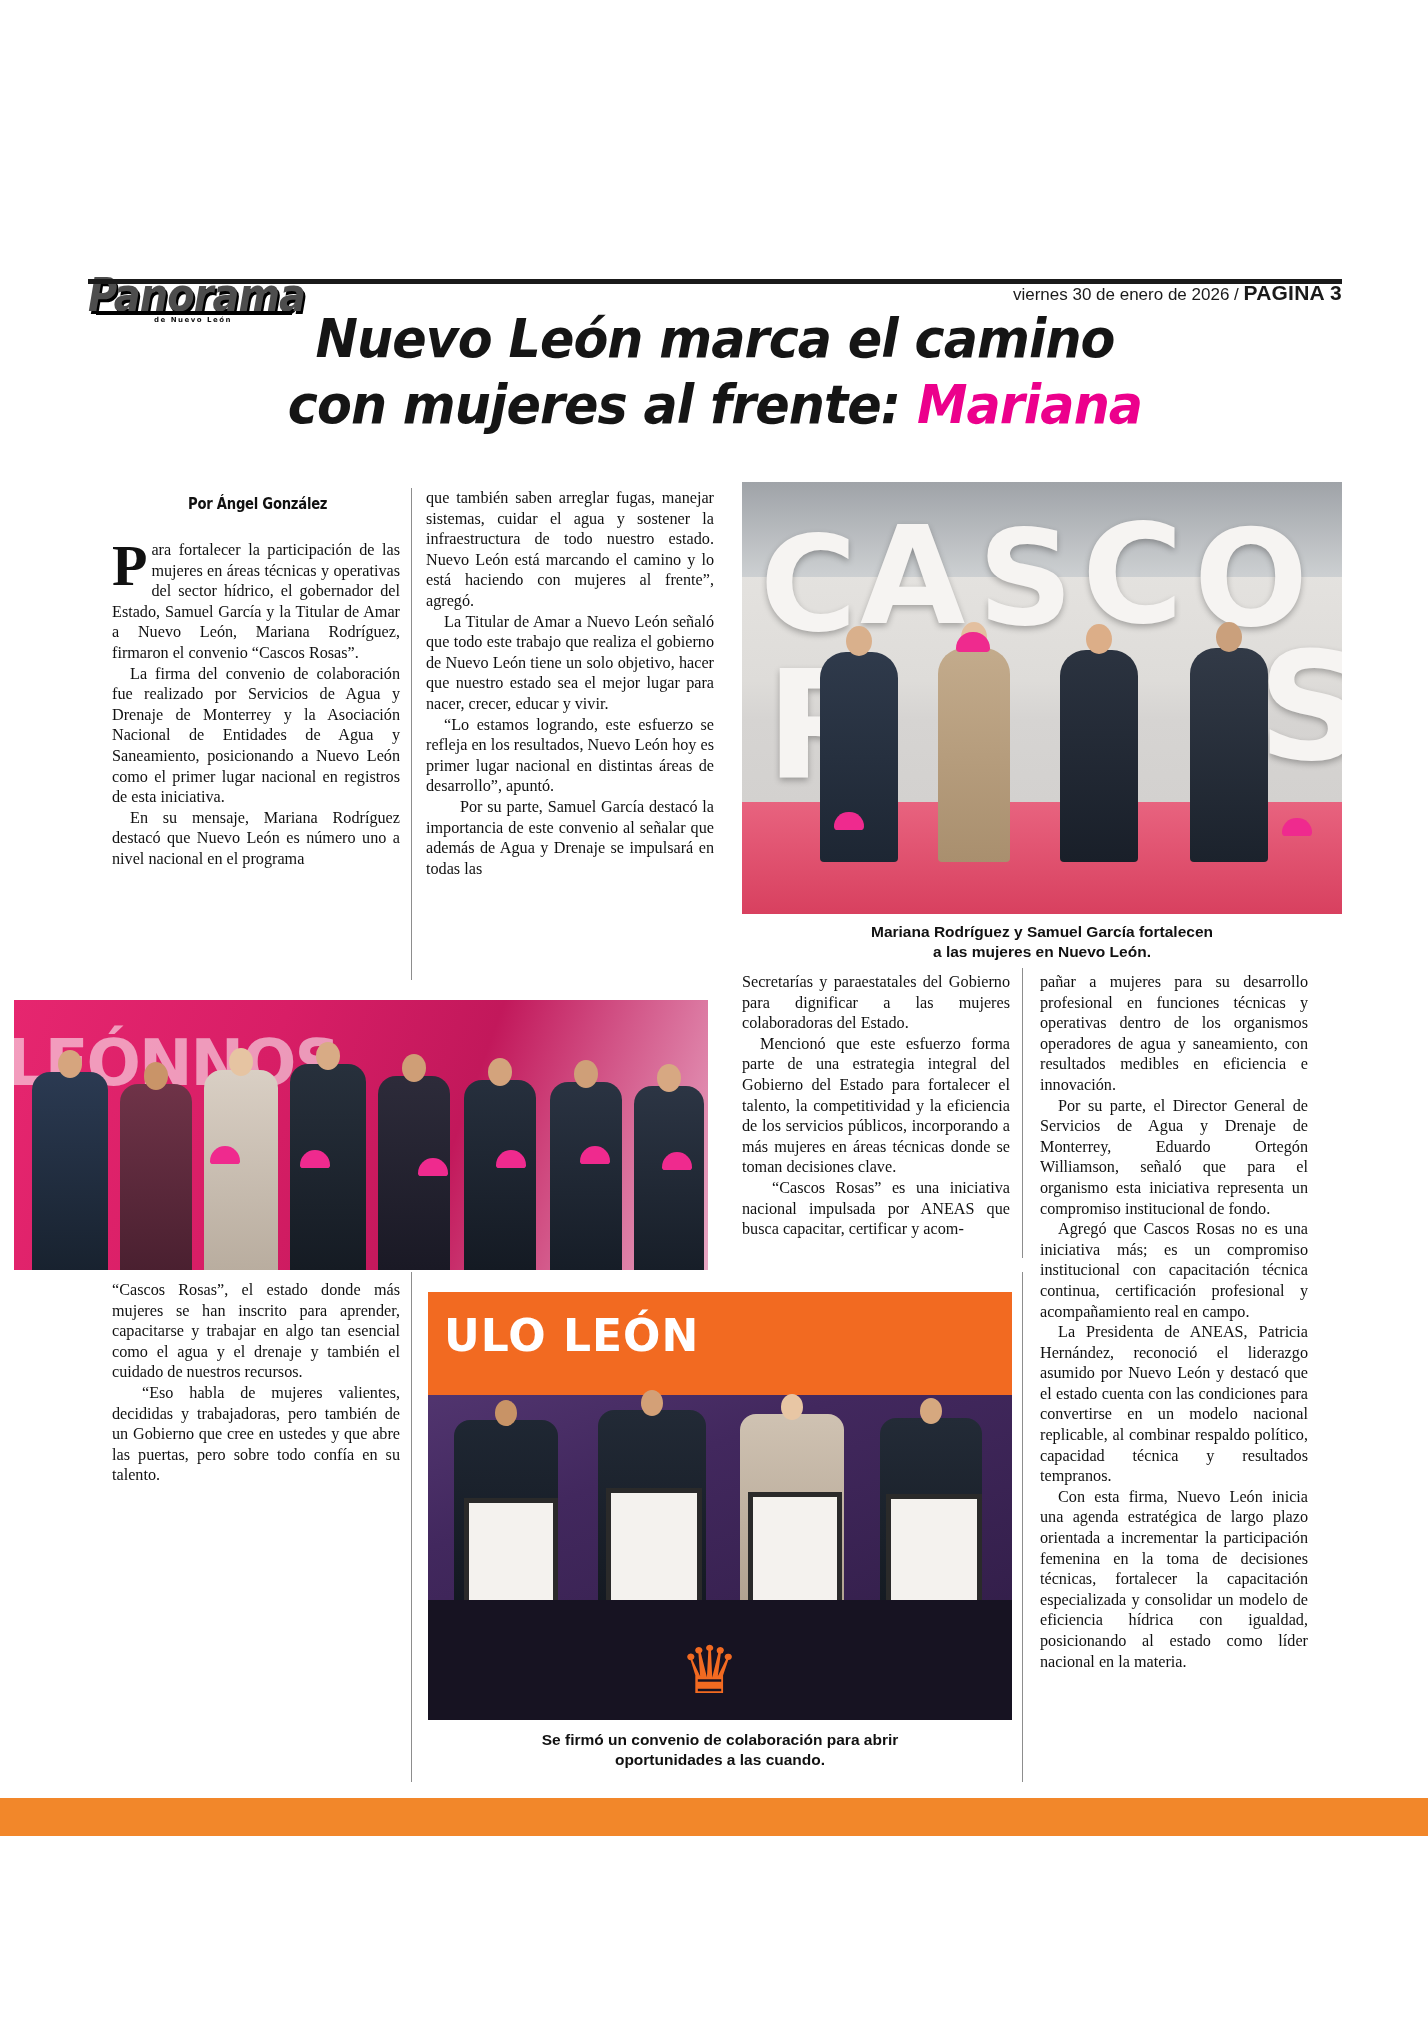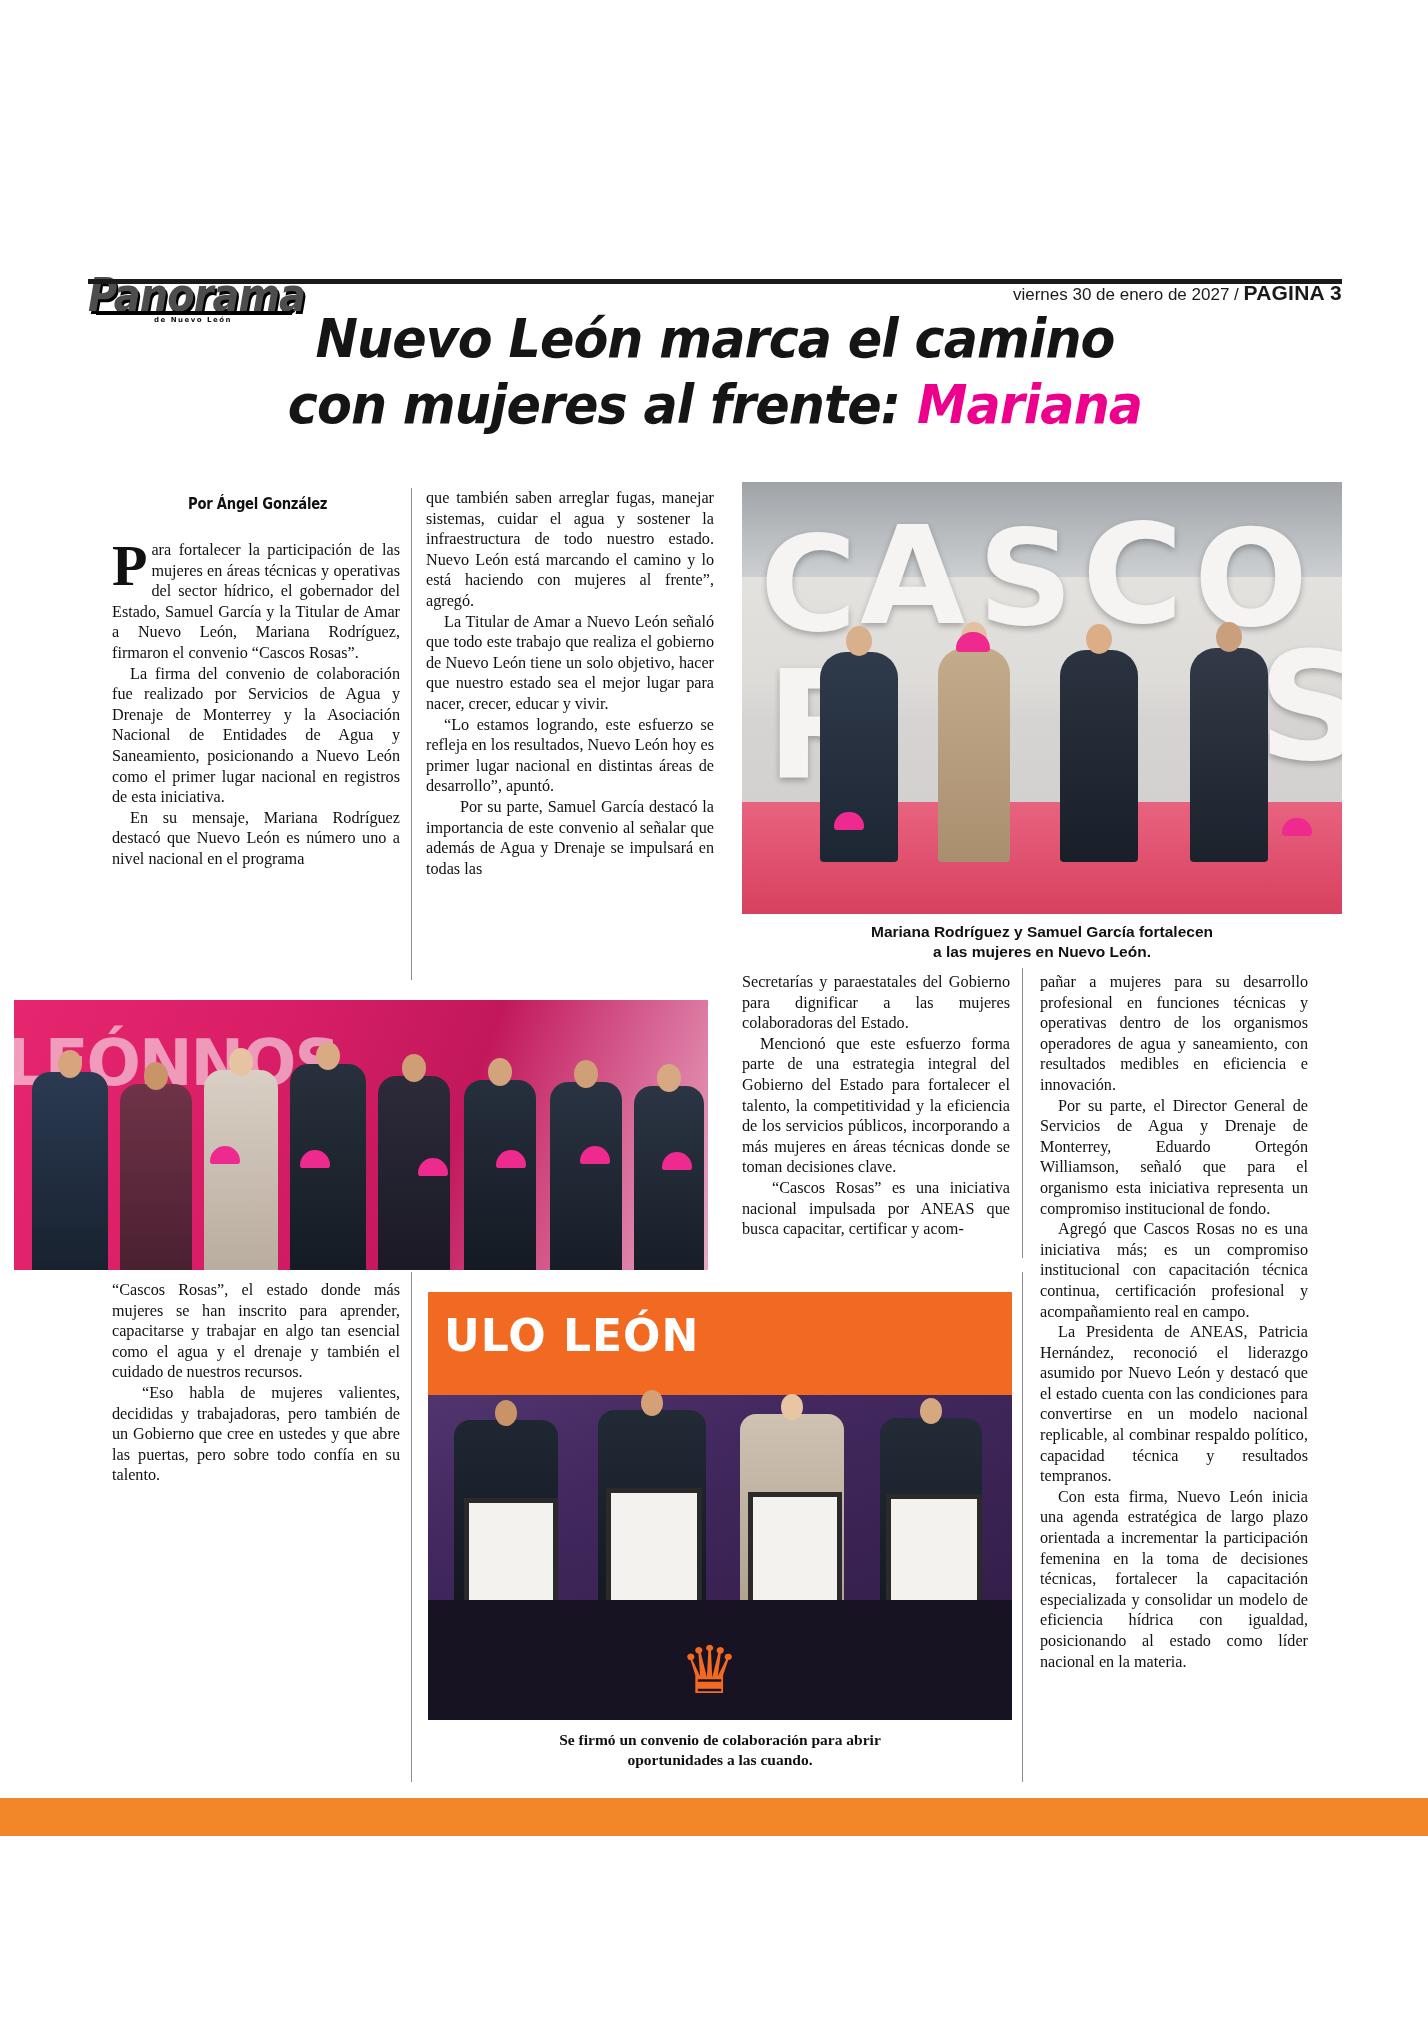--- a/index.html
+++ b/index.html
@@ -213,21 +213,21 @@
 
 <div class="page">
 
   <div class="header">
     <div class="masthead">
       <span class="masthead-word">Panorama</span>
       <div class="masthead-underline"></div>
       <span class="masthead-sub">de Nuevo León</span>
     </div>
     <div class="header-right">
-      <span>viernes 30 de enero de 2027 / </span><span class="pagina">PAGINA 3</span>
+      <span>viernes 30 de enero de 2026 / </span><span class="pagina">PAGINA 3</span>
     </div>
   </div>
   <div class="header-rule"></div>
 
   <div class="headline">
     <span class="hl-line">Nuevo León marca el camino</span>
     <span class="hl-line"><span>con mujeres al frente: </span><span class="accent">Mariana</span></span>
   </div>
 
   <div class="byline">Por Ángel González</div>
@@ -360,20 +360,20 @@
       </div>
 
     <div class="p3-frame" style="left:36px;  top:206px; width:84px;  height:108px;"></div>
     <div class="p3-frame" style="left:178px; top:196px; width:86px;  height:112px;"></div>
     <div class="p3-frame" style="left:320px; top:200px; width:84px;  height:110px;"></div>
     <div class="p3-frame" style="left:458px; top:202px; width:86px;  height:110px;"></div>
 
     <div class="p3-table"></div>
     <div class="p3-crown" style="left:252px; top:340px; font-size:66px;">♛</div>
   </div>
-  <div class="caption" style="left:428px; top:1730px; width:584px;font-family:Liberation Serif, serif;">
+  <div class="caption" style="left:428px; top:1730px; width:584px;">
     <div>Se firmó un convenio de colaboración para abrir</div>
     <div>oportunidades a las cuando.</div>
   </div>
 
   <div class="bottom-bar"></div>
 
 </div>
 
 </body></html>

